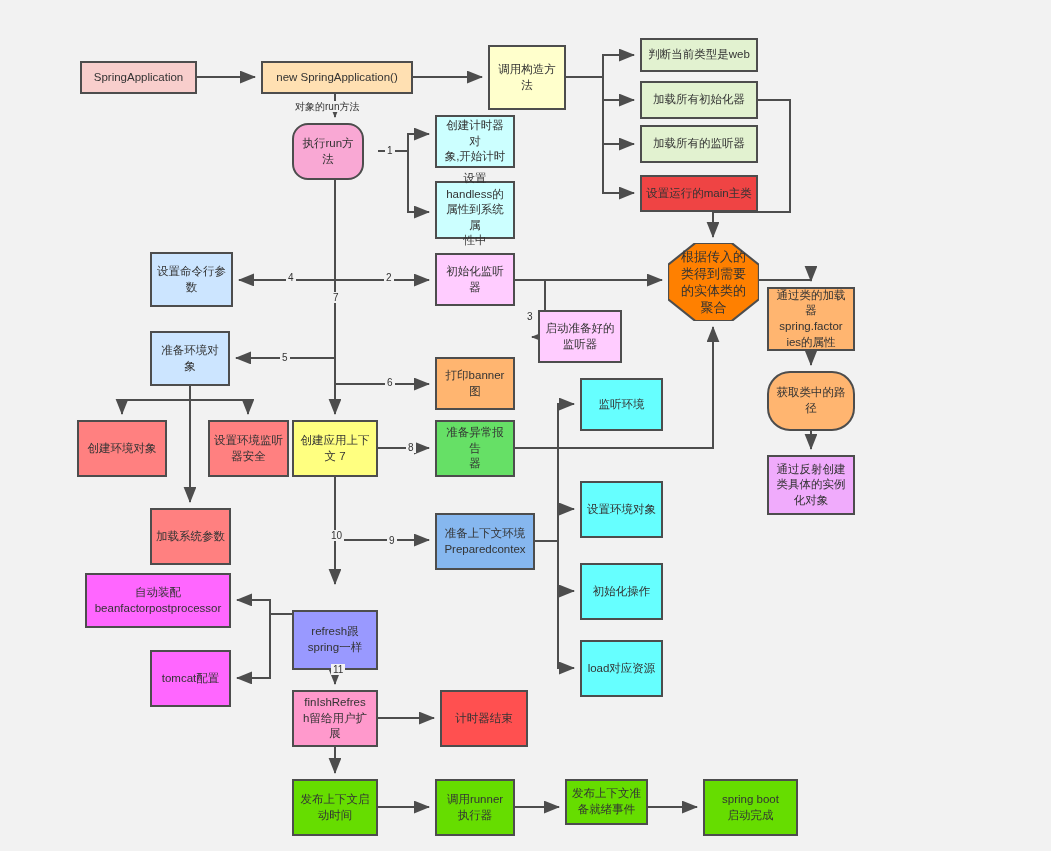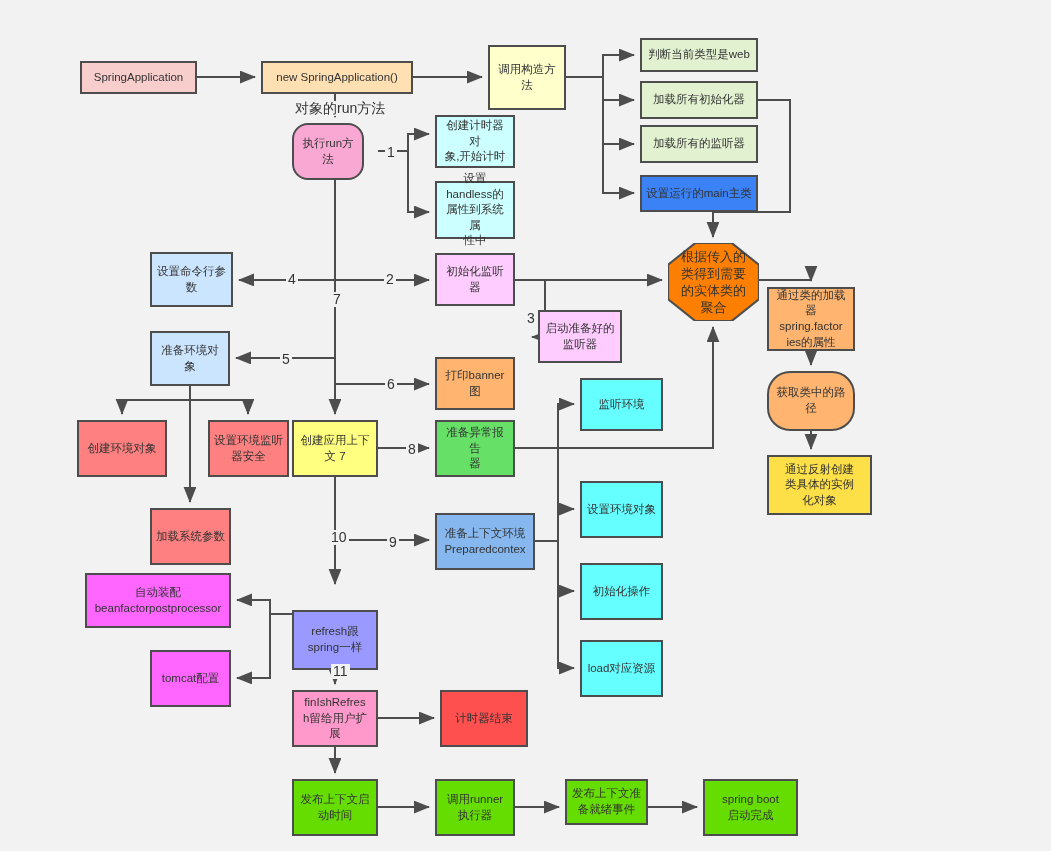--- a/index.html
+++ b/index.html
@@ -31,21 +31,21 @@
     position:absolute;left:0;top:0;width:100%;height:100%;
   }
   .oct-label{
     position:relative;z-index:2;color:#333333;font-size:13px;line-height:1.32;text-align:center;
     white-space:pre-line;
   }
   .edge-label{
     position:absolute;
     background:#f2f2f2;
     color:#333333;
-    font-size:14px;
+    font-size:10px;
     padding:0 2px;
     line-height:1.1;
     white-space:nowrap;
   }
 </style>
 </head>
 <body>
 
 <div id="canvas">
 
@@ -123,39 +123,39 @@
       <path d="M648,807 L697,807"></path>
     </g>
   </svg>
 
   <div class="node" style="left: 80px; top: 61px; width: 117px; height: 33px; background: rgb(248, 206, 204);">SpringApplication</div>
   <div class="node" style="left: 261px; top: 61px; width: 152px; height: 33px; background: rgb(255, 224, 178);">new SpringApplication()</div>
   <div class="node" style="left: 488px; top: 45px; width: 78px; height: 65px; background: rgb(255, 255, 204);">调用构造方法</div>
   <div class="node" style="left: 640px; top: 38px; width: 118px; height: 34px; background: rgb(226, 242, 208);">判断当前类型是web</div>
   <div class="node" style="left: 640px; top: 81px; width: 118px; height: 38px; background: rgb(226, 242, 208);">加载所有初始化器</div>
   <div class="node" style="left: 640px; top: 125px; width: 118px; height: 38px; background: rgb(226, 242, 208);">加载所有的监听器</div>
-  <div class="node" style="left: 640px; top: 175px; width: 118px; height: 37px; background: #3b82f6;">设置运行的main主类</div>
+  <div class="node" style="left: 640px; top: 175px; width: 118px; height: 37px; background: #ef4444;">设置运行的main主类</div>
 
   <div class="node oct" style="left: 668px; top: 243px; width: 91px; height: 78px;">
     <svg class="oct-shape" viewBox="0 0 100 100" preserveAspectRatio="none">
       <polygon points="30,0 70,0 100,28 100,72 70,100 30,100 0,72 0,28" fill="#ff8000" stroke="#4d4d4d" stroke-width="2.5"></polygon>
     </svg>
     <div class="oct-label">根据传入的
 类得到需要
 的实体类的
 聚合</div>
   </div>
 
   <div class="node" style="left: 767px; top: 287px; width: 88px; height: 64px; background: rgb(255, 181, 112);">通过类的加载
 器
 spring.factor
 ies的属性</div>
   <div class="node" style="left: 767px; top: 371px; width: 88px; height: 60px; background: rgb(255, 181, 112); border-radius: 23px;">获取类中的路
 径</div>
-  <div class="node" style="left: 767px; top: 455px; width: 105px; height: 60px; background: #fde047;">通过反射创建
+  <div class="node" style="left: 767px; top: 455px; width: 88px; height: 60px; background: #f0abfc;">通过反射创建
 类具体的实例
 化对象</div>
   <div class="node" style="left: 292px; top: 123px; width: 72px; height: 57px; background: #f9a8d4; border-radius: 16px;">执行run方法</div>
   <div class="node" style="left: 435px; top: 115px; width: 80px; height: 53px; background: rgb(204, 255, 255);">创建计时器对
 象,开始计时</div>
   <div class="node" style="left: 435px; top: 181px; width: 80px; height: 58px; background: rgb(204, 255, 255);">设置
 handless的
 属性到系统属
 性中</div>
   <div class="node" style="left: 150px; top: 252px; width: 83px; height: 55px; background: rgb(204, 229, 255);">设置命令行参

